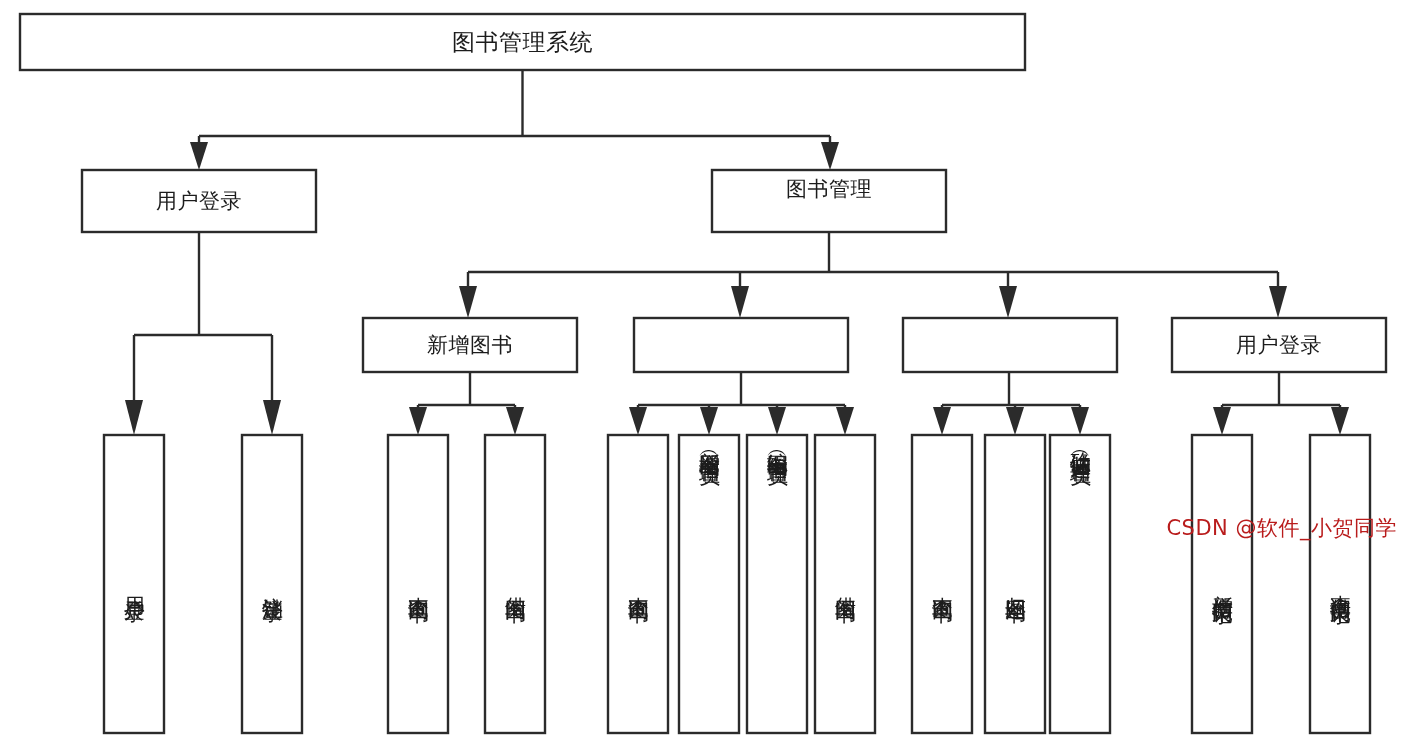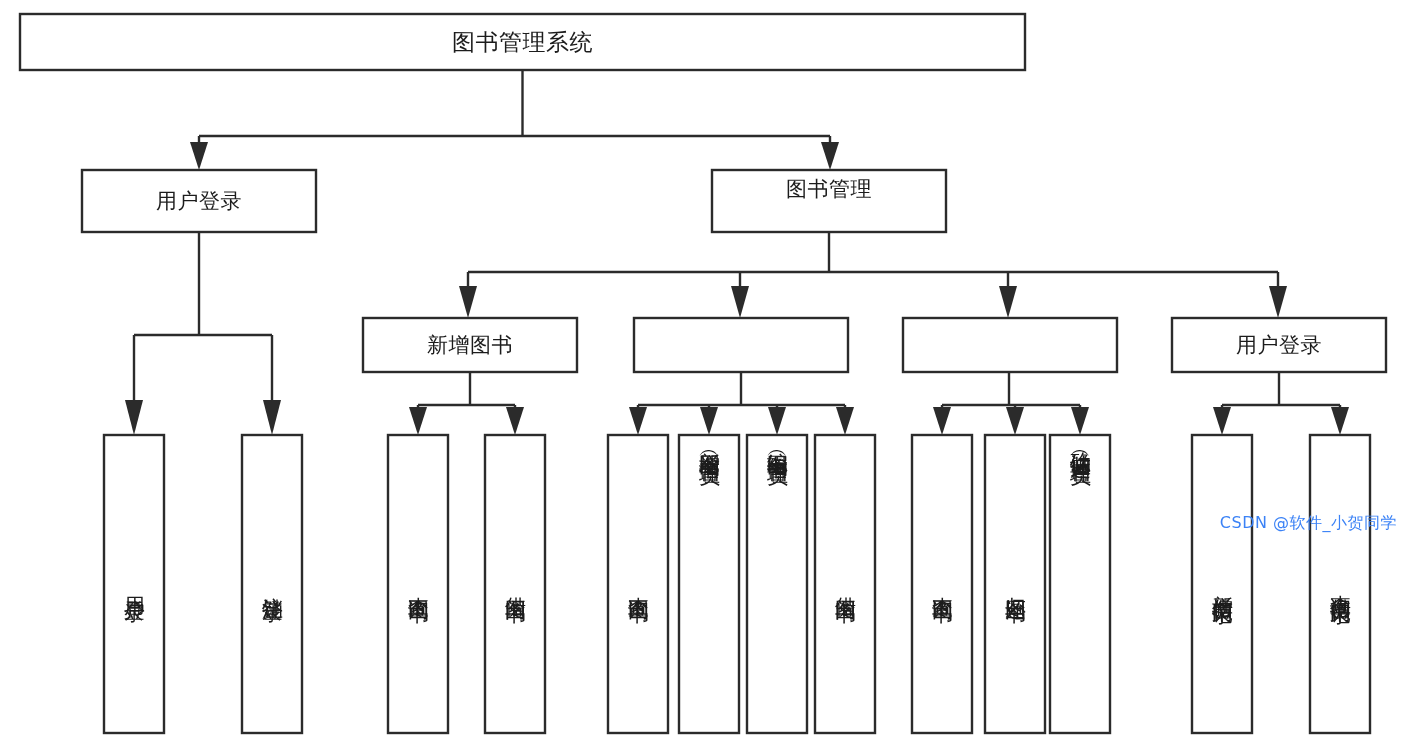--- a/index.html
+++ b/index.html
@@ -64,23 +64,23 @@
   .node-label-v > span {
     writing-mode: vertical-rl;
     text-orientation: upright;
     letter-spacing: 2px;
     line-height: 1;
     white-space: nowrap;
   }
   .watermark {
     position: absolute;
     right: 8px;
-    bottom: 12px;
-    font-size: 16px;
-    color: #3b82f6;
+    bottom: 4px;
+    font-size: 21px;
+    color: #b91c1c;
     letter-spacing: 0.5px;
     white-space: nowrap;
   }
 </style>
 </head>
 <body>
 
 <div id="diagram-root">
 
   <svg class="diagram-canvas" viewBox="0 0 1405 747">

